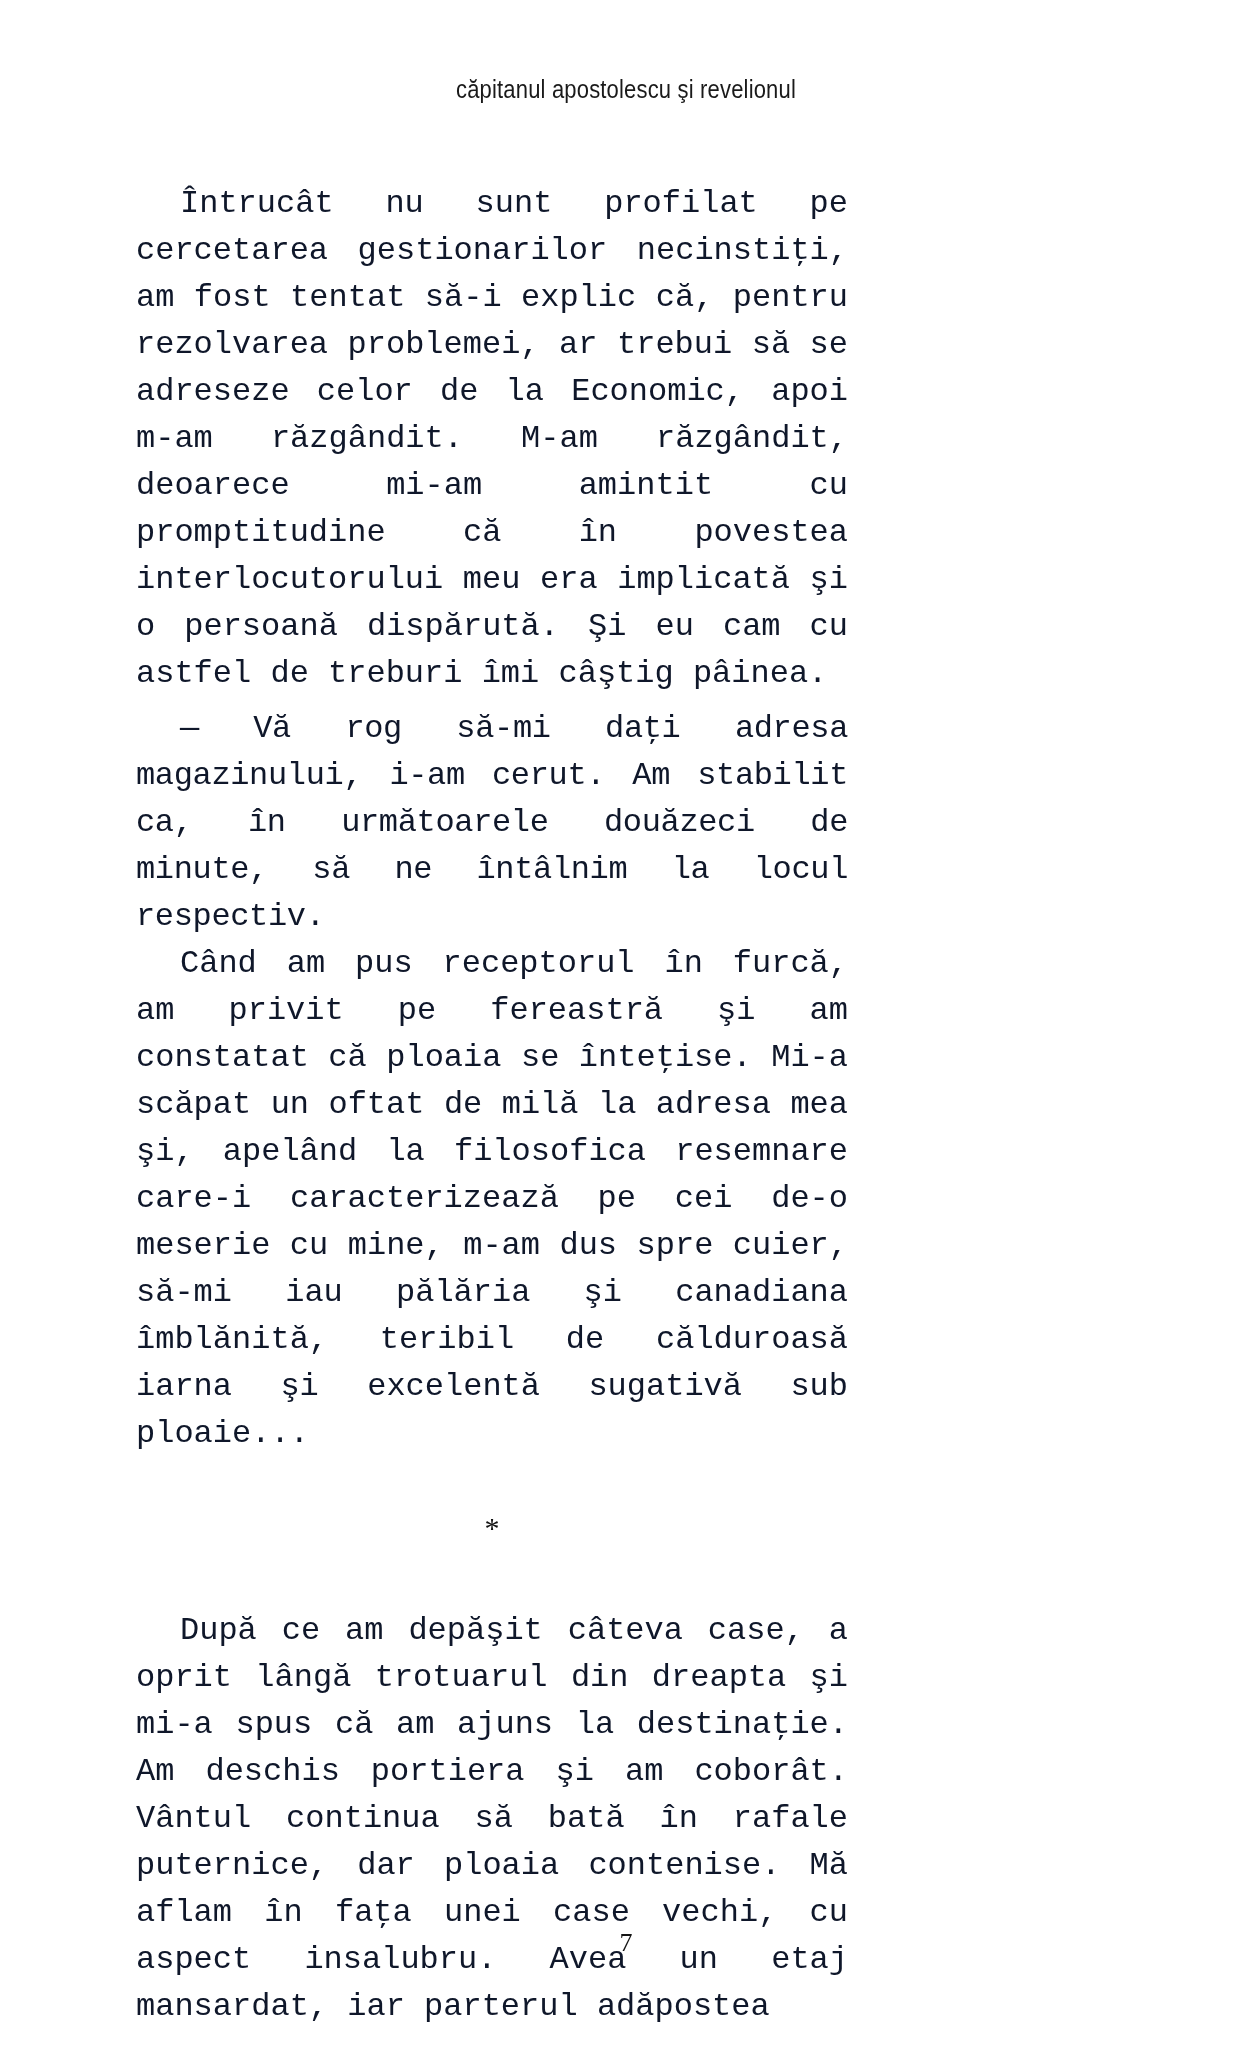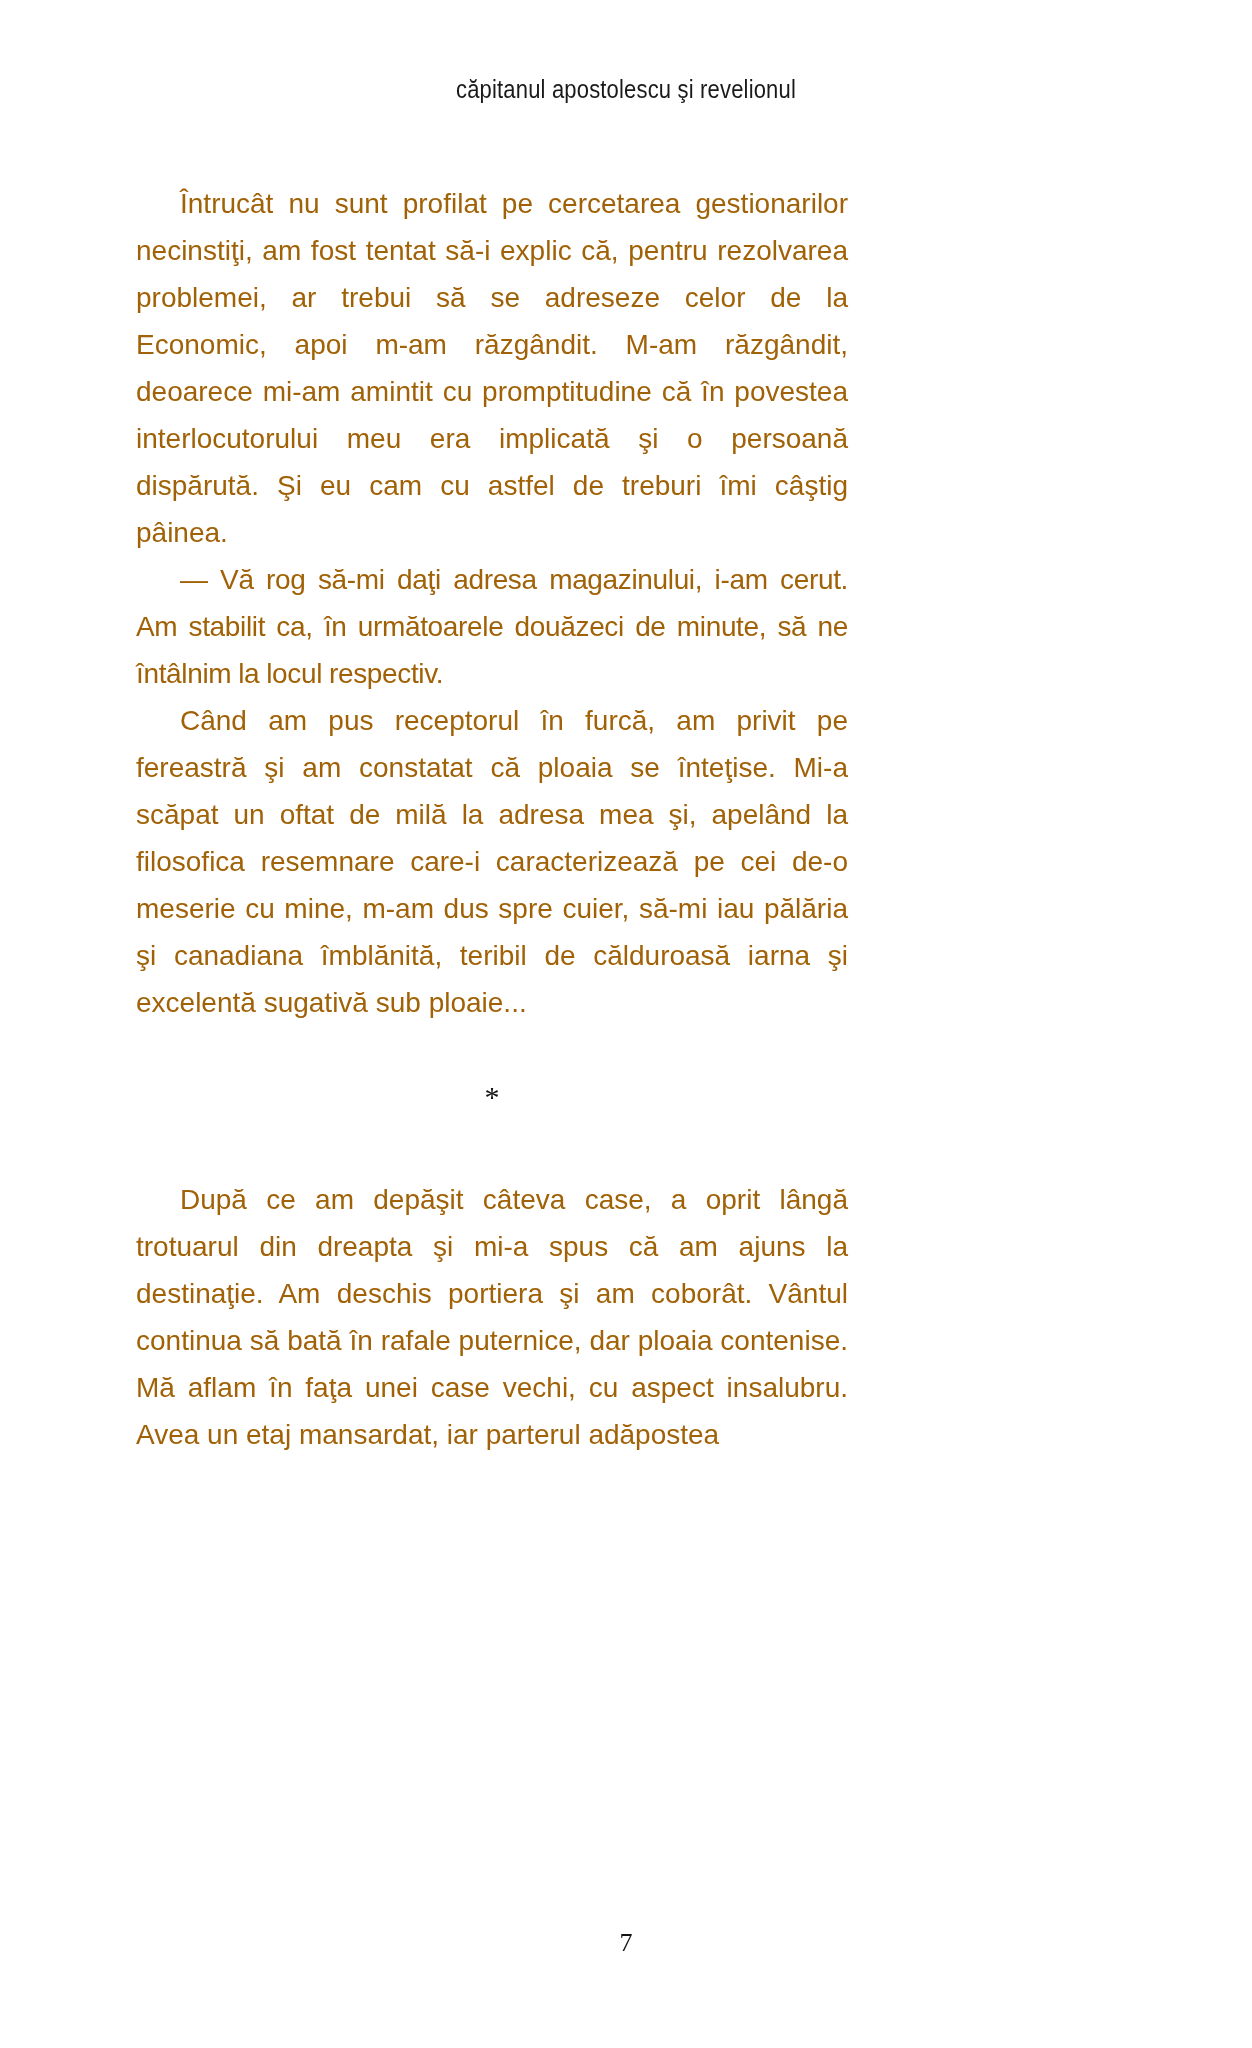--- a/index.html
+++ b/index.html
@@ -35,39 +35,40 @@
   
   .textblock {
     position: absolute;
     top: 180px;
     left: 136px;
     width: 712px;
   }
 
   p.body {
     margin: 0;
-    font-family: Liberation Sans, sans-serif;
-    font-size: 28px;
+    font-family: Liberation Mono, monospace;
+    font-size: 32px;
     line-height: 47px;
-    color: #a16207;
+    color: #0f172a;
     text-align: justify;
     text-justify: inter-word;
     text-indent: 0;
     hyphens: none;
     -webkit-hyphens: none;
   }
 
   p.body.indent {
     text-indent: 44px;
   }
 
   
   p.body.tight {
     letter-spacing: -0.35px;
     word-spacing: -0.5px;
+    margin-top: 8px;
   }
 
   p.body.last-line-left {
     text-align-last: left;
   }
 
   .sep {
     margin: 0;
     padding: 0;
     text-align: center;

